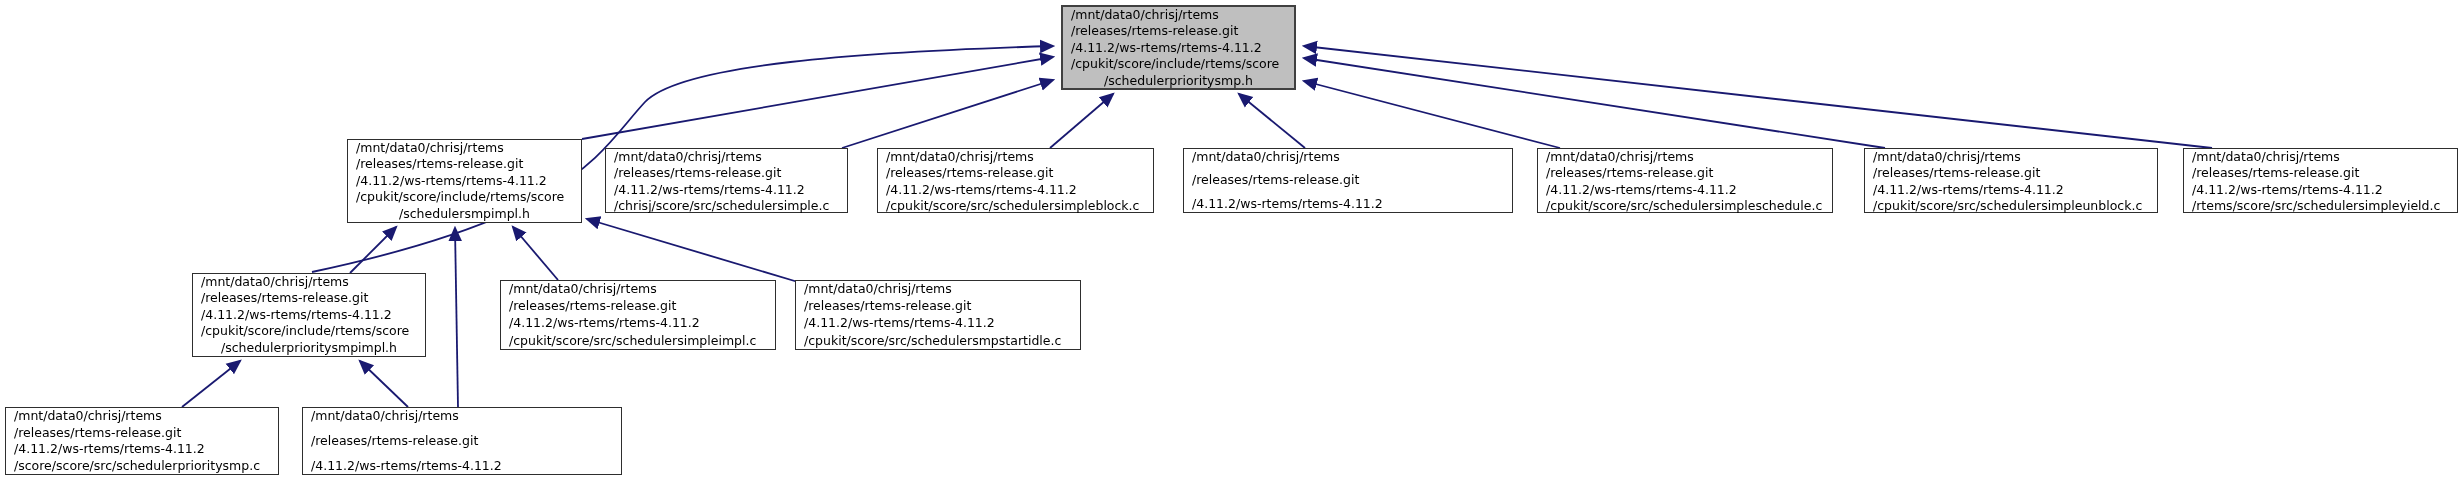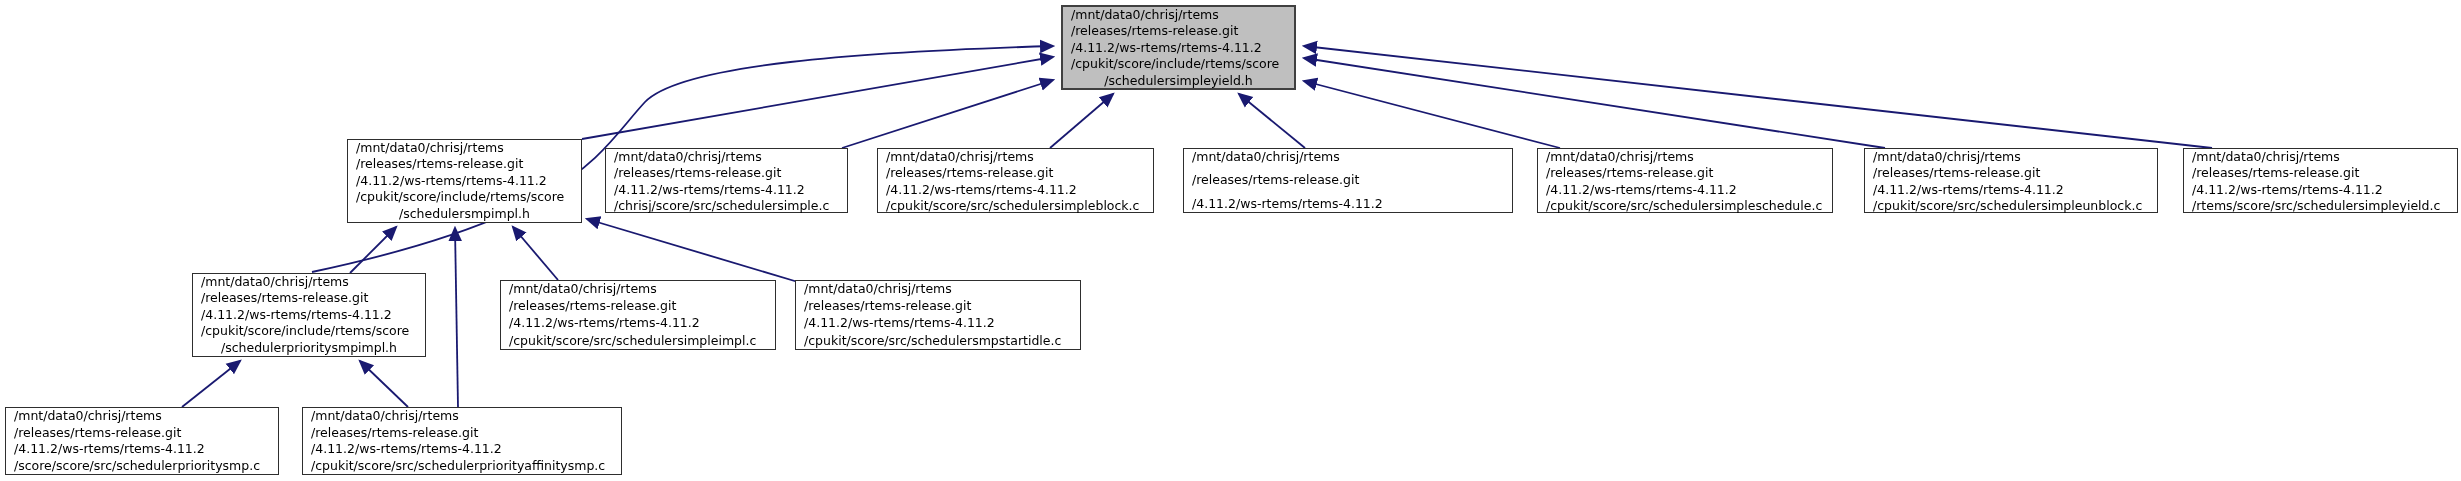--- a/index.html
+++ b/index.html
@@ -78,21 +78,21 @@
       <path d="M 458,407 L 455,228" class="edge" marker-end="url(#arrow)"></path>
       <path d="M 182,407 L 240,361" class="edge" marker-end="url(#arrow)"></path>
       <path d="M 408,407 L 360,361" class="edge" marker-end="url(#arrow)"></path>
     </svg>
 
 <div class="node central" style="left: 1061px; top: 5px; width: 235px; height: 85px;">
       <div class="nline">/mnt/data0/chrisj/rtems</div>
       <div class="nline">/releases/rtems-release.git</div>
       <div class="nline">/4.11.2/ws-rtems/rtems-4.11.2</div>
       <div class="nline">/cpukit/score/include/rtems/score</div>
-      <div class="nline cl">/schedulersimpleyield.h</div>
+      <div class="nline cl">/schedulerprioritysmp.h</div>
     </div>
     <div class="node" style="left: 347px; top: 139px; width: 235px; height: 84px;">
       <div class="nline">/mnt/data0/chrisj/rtems</div>
       <div class="nline">/releases/rtems-release.git</div>
       <div class="nline">/4.11.2/ws-rtems/rtems-4.11.2</div>
       <div class="nline">/cpukit/score/include/rtems/score</div>
       <div class="nline cl">/schedulersmpimpl.h</div>
     </div>
     <div class="node" style="left: 605px; top: 148px; width: 243px; height: 65px;">
       <div class="nline">/mnt/data0/chrisj/rtems</div>
@@ -151,15 +151,14 @@
     <div class="node" style="left: 5px; top: 407px; width: 274px; height: 68px;">
       <div class="nline">/mnt/data0/chrisj/rtems</div>
       <div class="nline">/releases/rtems-release.git</div>
       <div class="nline">/4.11.2/ws-rtems/rtems-4.11.2</div>
       <div class="nline">/score/score/src/schedulerprioritysmp.c</div>
     </div>
     <div class="node" style="left: 302px; top: 407px; width: 320px; height: 68px;">
       <div class="nline">/mnt/data0/chrisj/rtems</div>
       <div class="nline">/releases/rtems-release.git</div>
       <div class="nline">/4.11.2/ws-rtems/rtems-4.11.2</div>
-      <div class="nline">/cpukit/score/src/schedulerpriorityaffinitysmp.c</div>
     </div>
   </div>
 
 </body></html>

